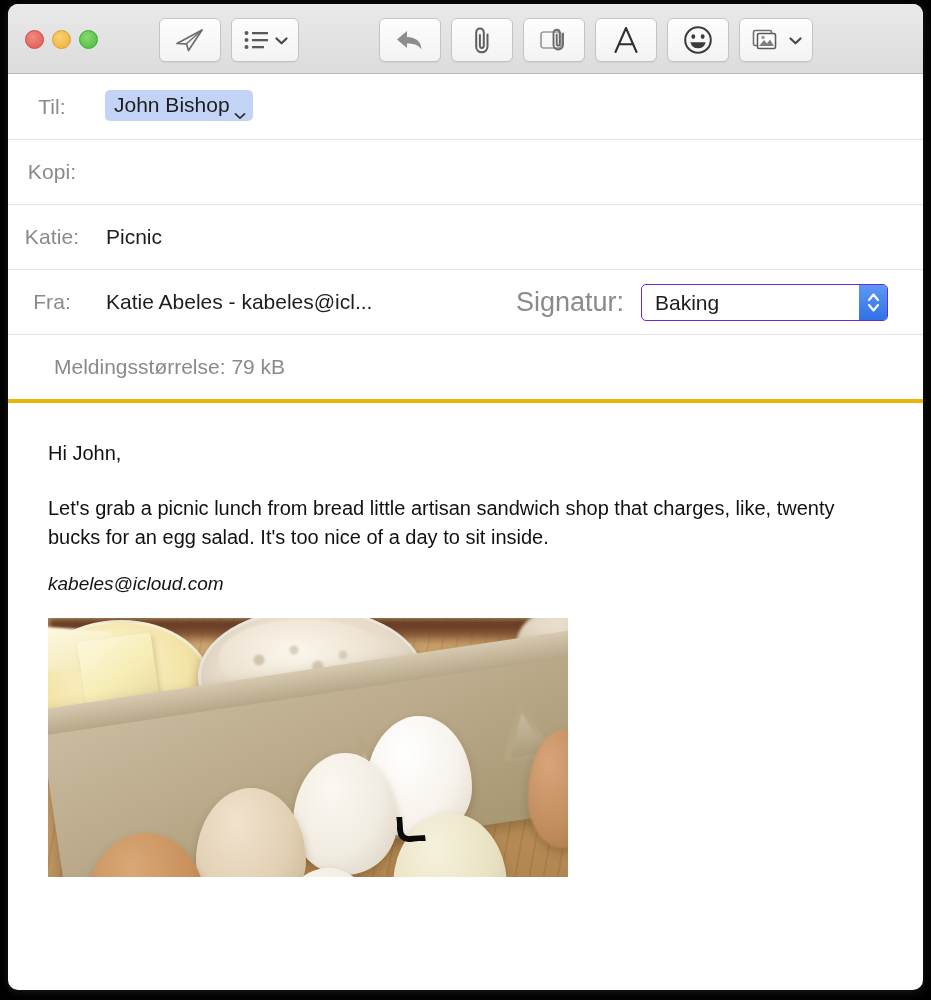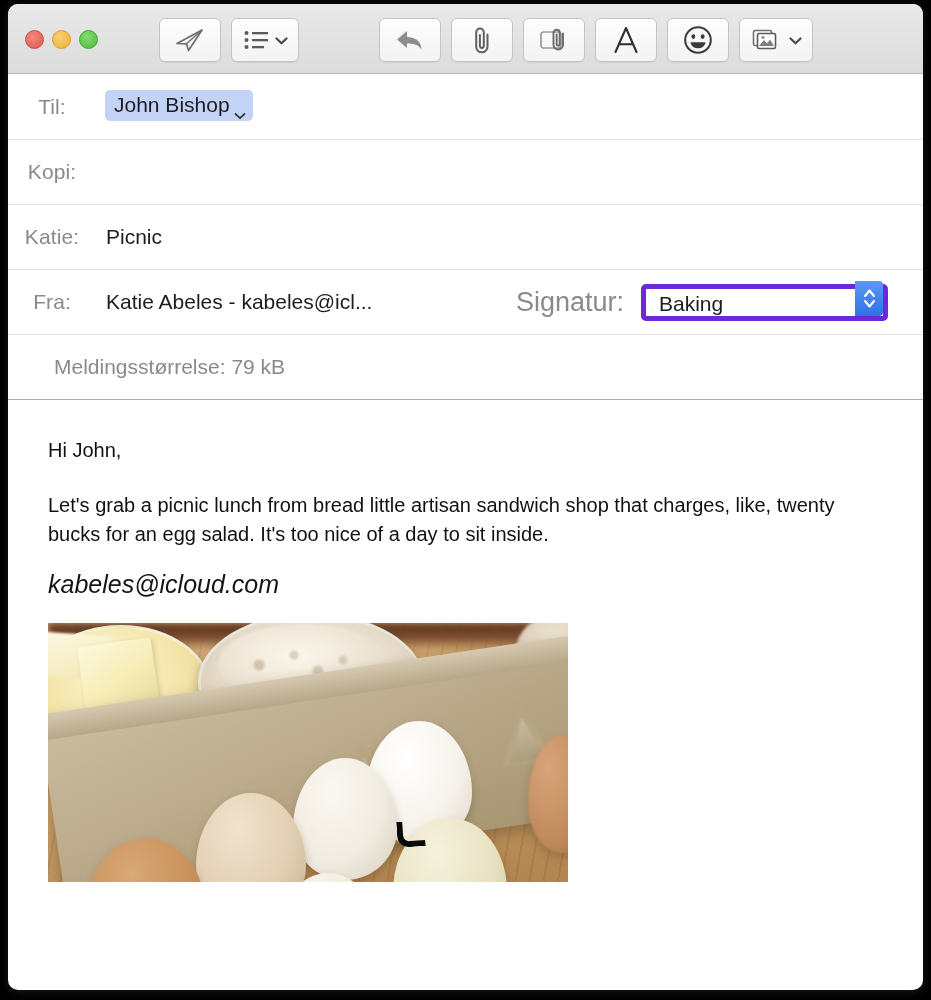--- a/index.html
+++ b/index.html
@@ -132,25 +132,25 @@
     font-size: 27px;
     color: #8a8a8e;
   }
   #sig-popup {
     position: absolute;
     left: 633px;
     top: 14px;
     width: 247px;
     height: 37px;
     background: #ffffff;
-    border: 5px solid #6d28d9;
+    border: 1px solid #6d28d9;
     border-radius: 5px;
     box-sizing: border-box;
     display: flex;
-    align-items: flex-end;
+    align-items: center;
     cursor: default;
   }
   #sig-value {
     padding-left: 13px;
     font-size: 21px;
     color: #1d1d1f;
     flex: 1;
   }
   #sig-stepper {
     width: 28px;
@@ -159,21 +159,21 @@
     background: linear-gradient(to bottom, #5d98f4 0%, #2f72e8 100%);
     border-radius: 0 4px 4px 0;
     display: flex;
     align-items: center;
     justify-content: center;
   }
 
   .size-row {
     position: relative;
     height: 64px;
-    border-bottom: 1px solid #eab308;
+    border-bottom: 4px solid #eab308;
     display: flex;
     align-items: center;
   }
   #size-text {
     position: absolute;
     left: 46px;
     font-size: 21px;
     color: #8a8a8e;
   }
 
@@ -192,21 +192,21 @@
   #body-greeting { margin-bottom: 27px; margin-top: 10px; }
 
   .sig-name {
     font-size: 19px;
     font-style: italic;
     color: #9a5f28;
     line-height: 1.35;
     margin: 14px 0 0 0;
   }
   .sig-email {
-    font-size: 25px;
+    font-size: 19px;
     font-style: italic;
     color: #141414;
     line-height: 1.35;
     margin: 0;
   }
 
   
   #photo {
     position: relative;
     margin-top: 21px;

